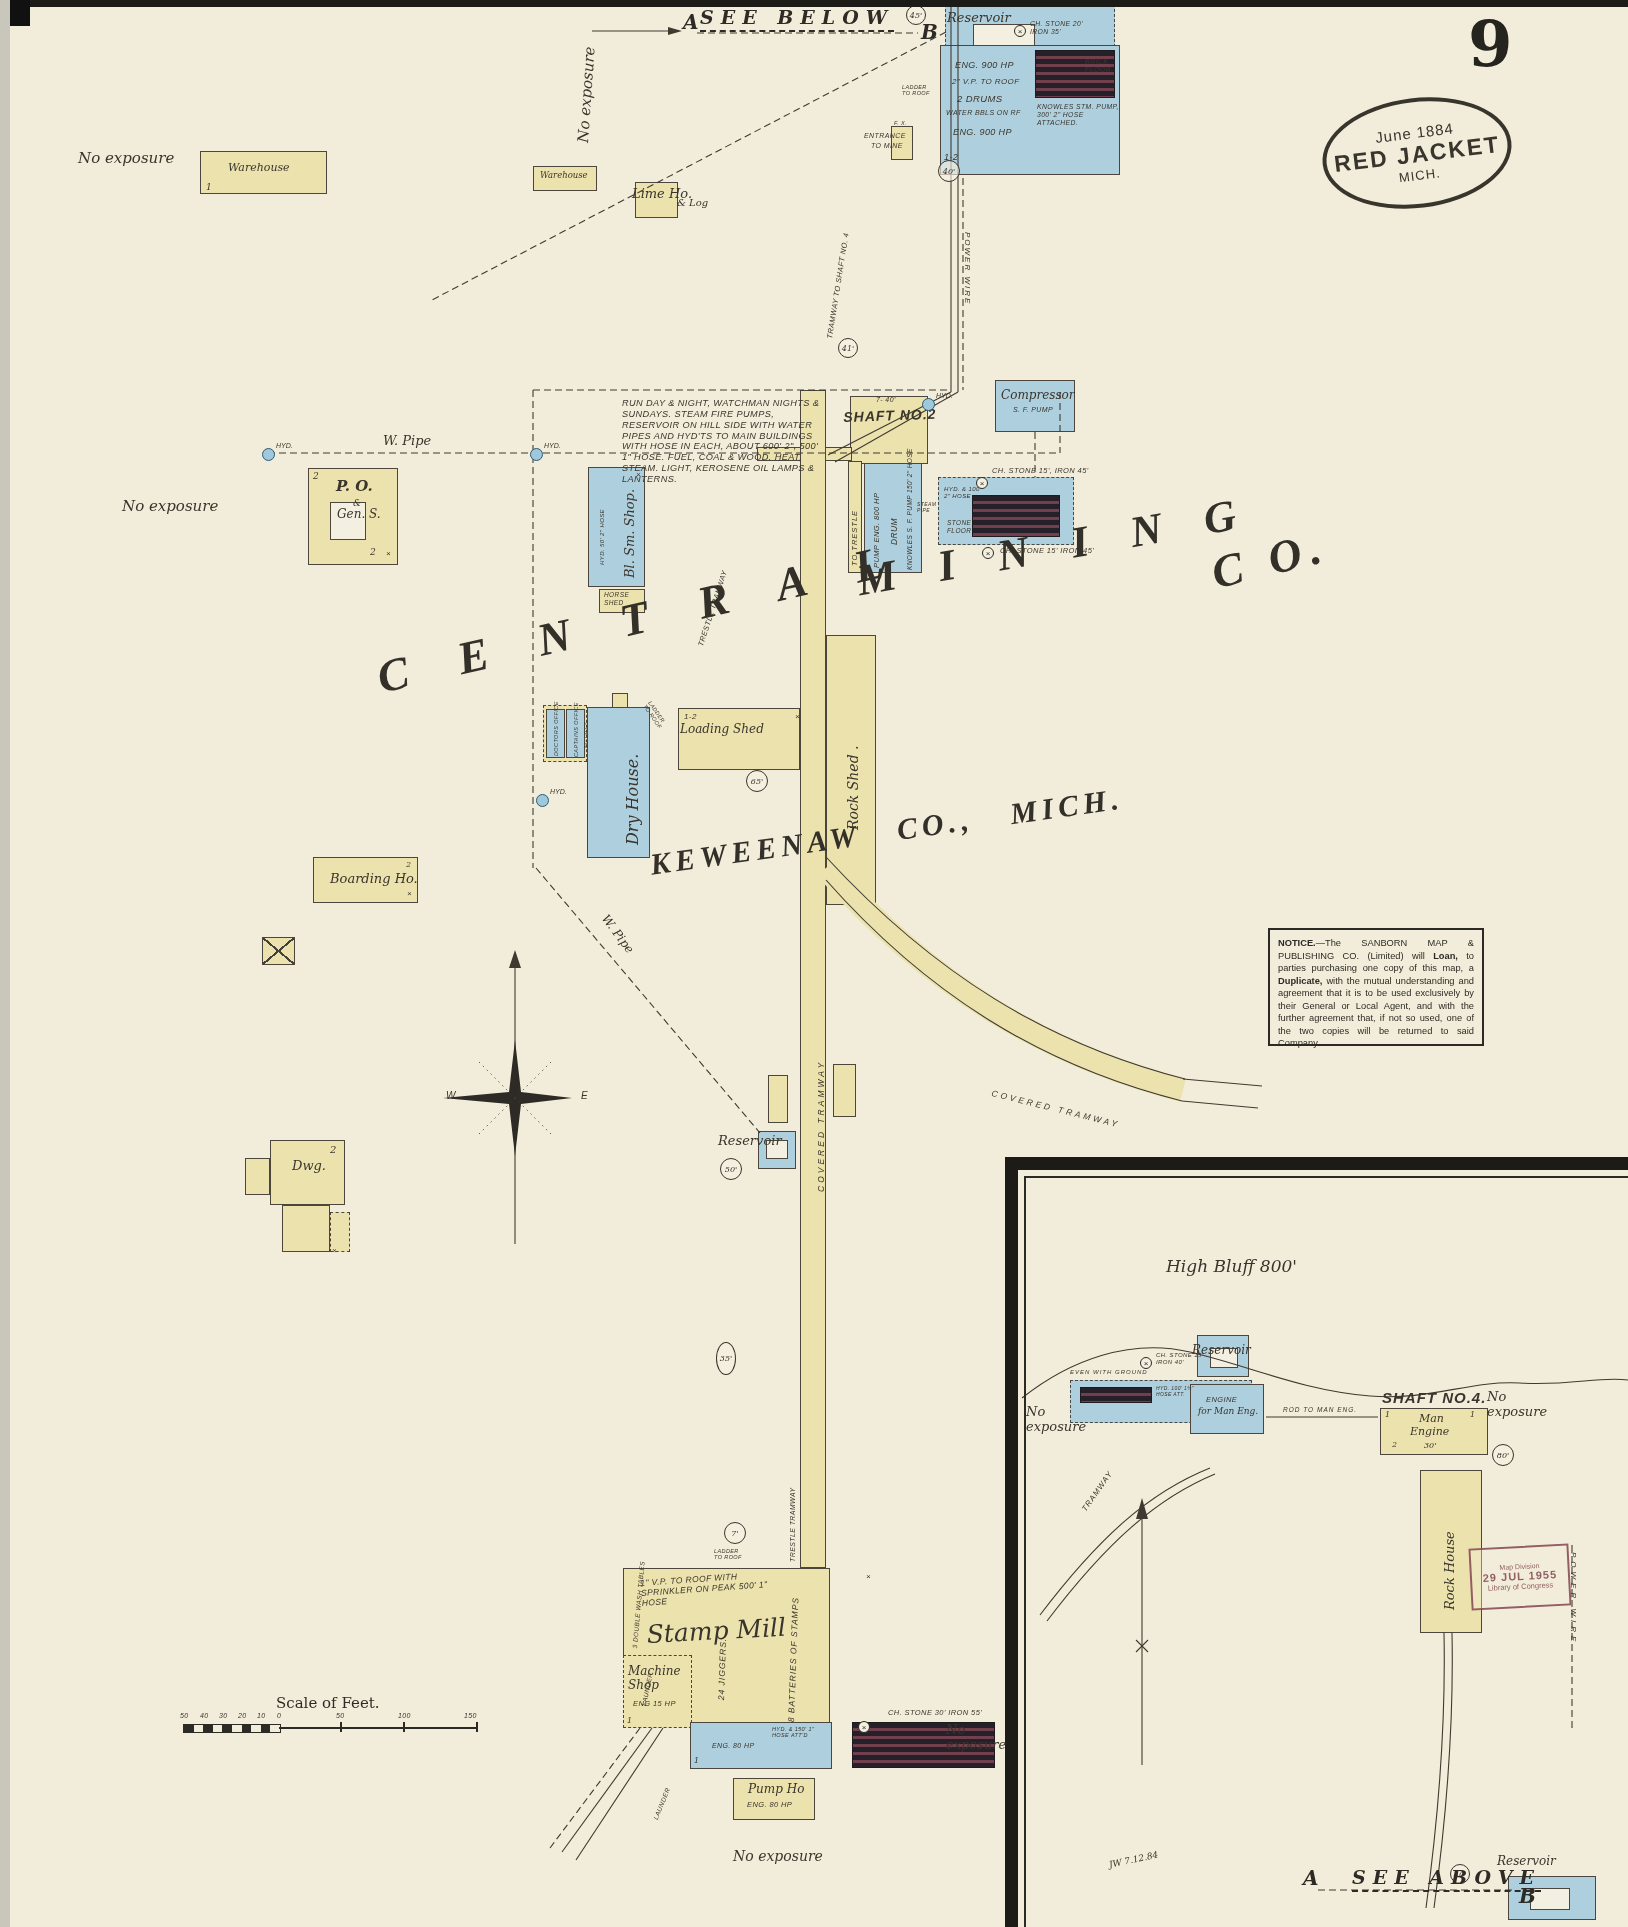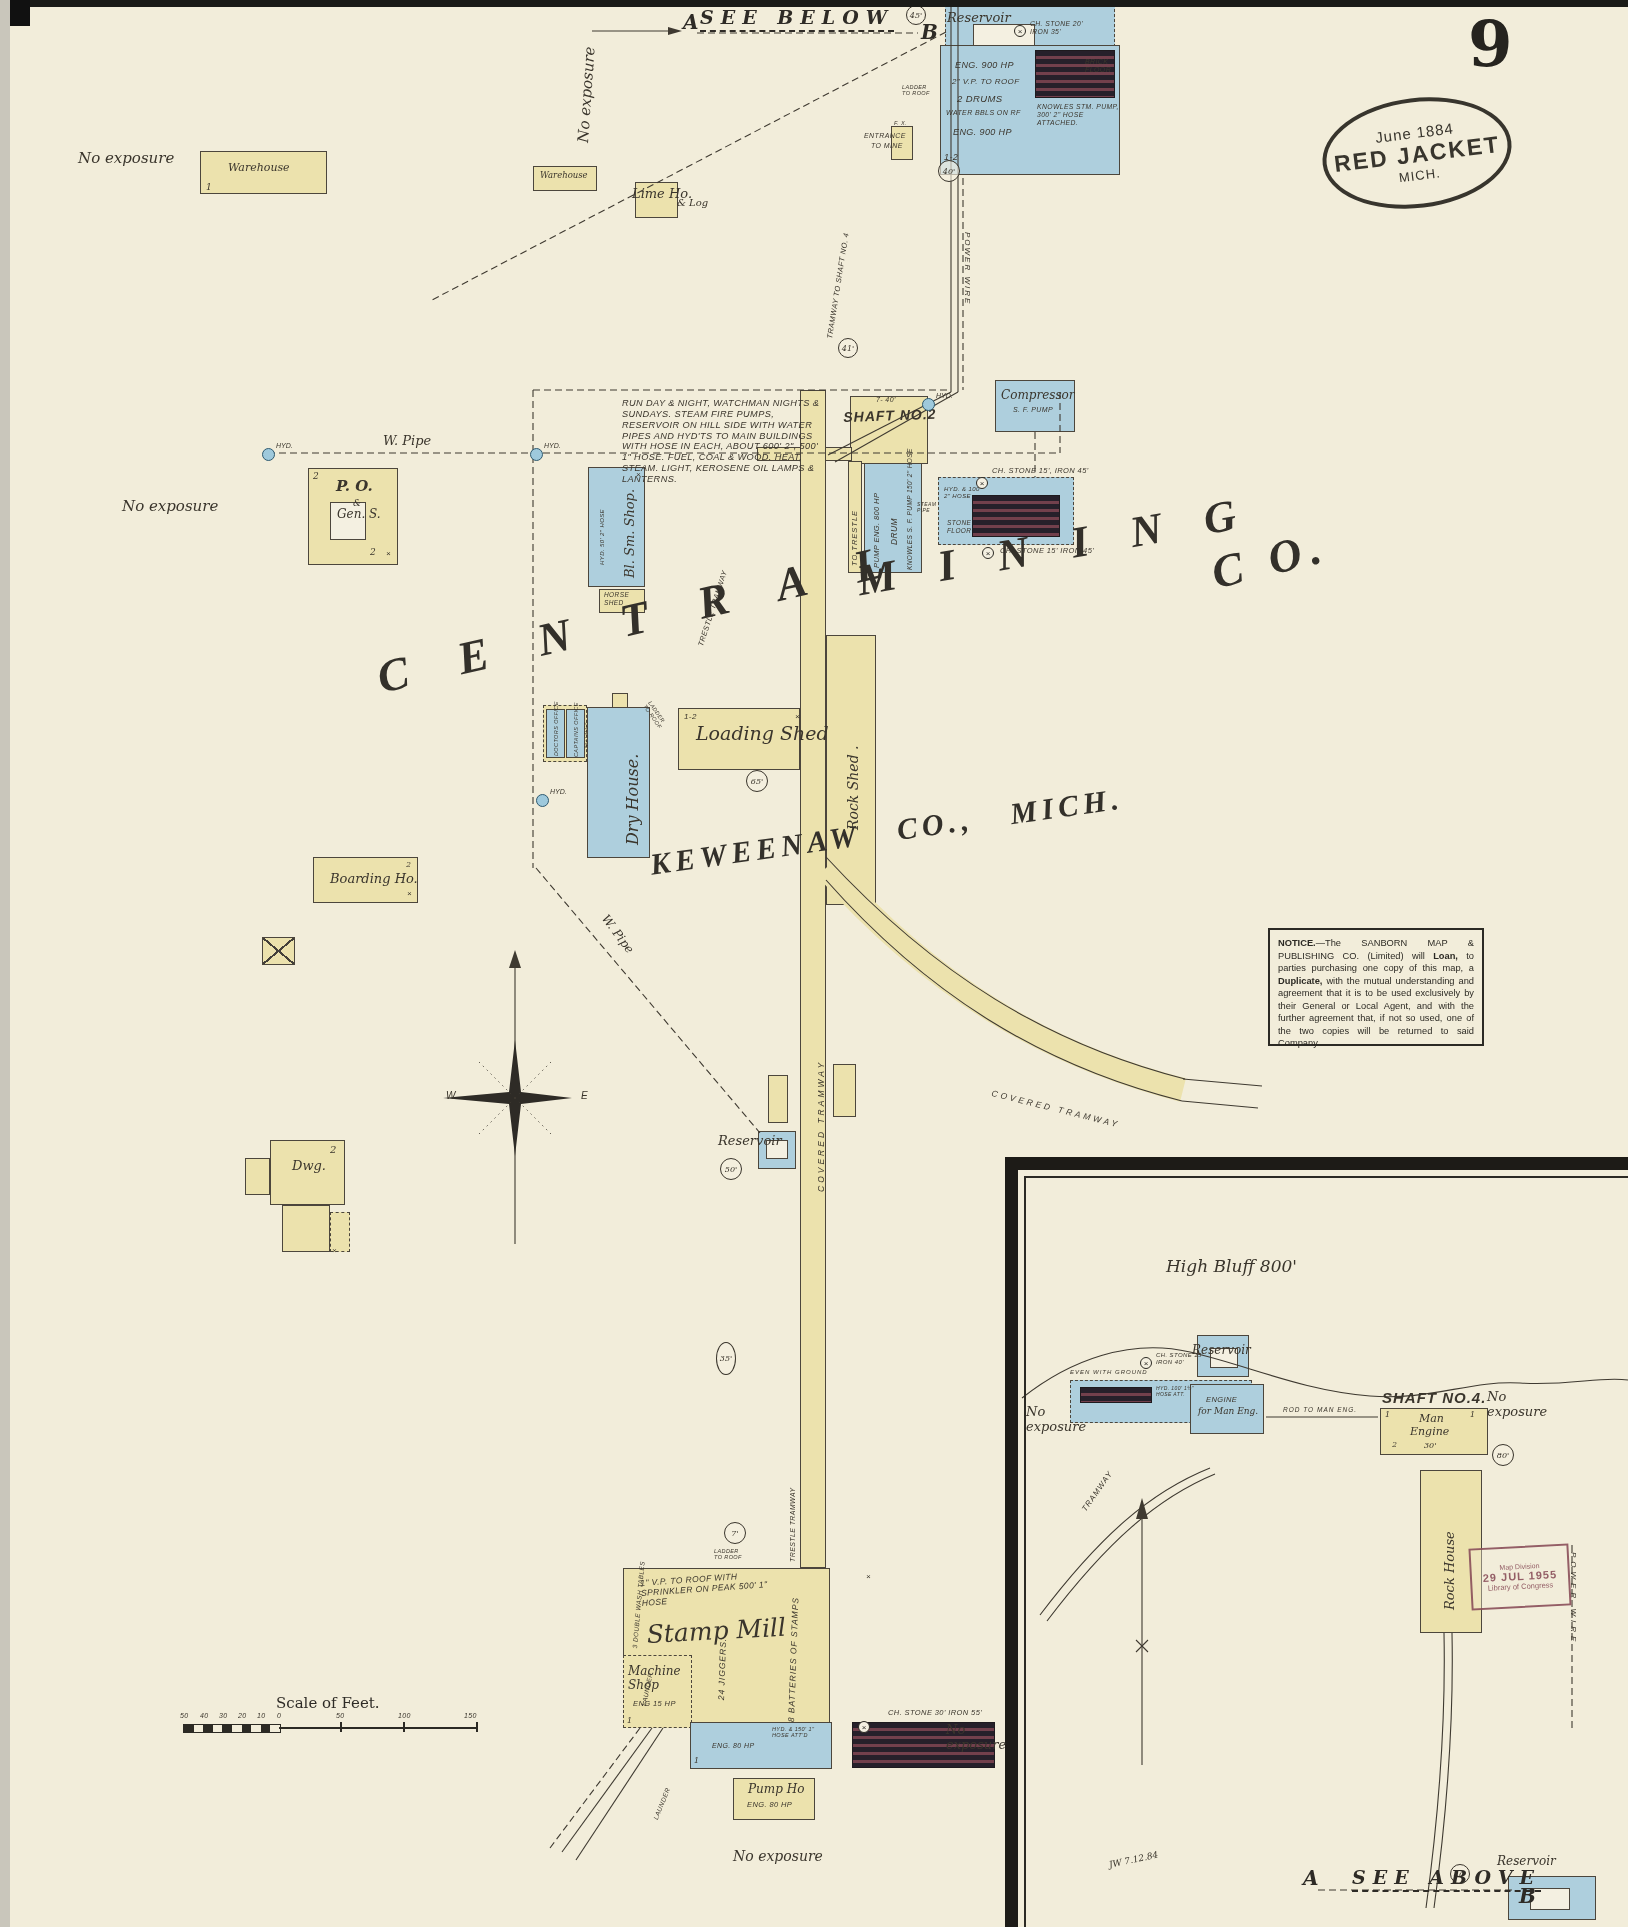--- a/index.html
+++ b/index.html
@@ -266,21 +266,21 @@
     <div class="ann c" style="left: 851px; top: 566px; font-size: 7.5px; transform: rotate(-90deg); letter-spacing: 1px;">TO TRESTLE</div>
     <div class="ann s" style="left: 622px; top: 578px; font-size: 13px; transform: rotate(-90deg);">Bl. Sm. Shop.</div>
     <div class="ann c" style="left: 599px; top: 565px; font-size: 6px; transform: rotate(-90deg);">HYD. 50' 2" HOSE</div>
     <div class="ann c" style="left: 604px; top: 591px; font-size: 6.5px; width: 38px; white-space: normal;">HORSE SHED</div>
     <div class="ann s" style="left: 624px; top: 845px; font-size: 16px; transform: rotate(-90deg);">Dry House.</div>
     <div class="ann c" style="left: 553px; top: 756px; font-size: 5.5px; transform: rotate(-90deg);">DOCTORS OFFICE</div>
     <div class="ann c" style="left: 573px; top: 757px; font-size: 5.5px; transform: rotate(-90deg);">CAPTAINS OFFICE</div>
     <div class="ann c" style="left: 584px; top: 748px; font-size: 4.8px; transform: rotate(-90deg);">NO OP'GS.</div>
     <div class="ann c" style="left: 652px; top: 700px; font-size: 5.5px; width: 30px; white-space: normal; transform: rotate(55deg);">LADDER TO ROOF</div>
     <div class="ann c" style="left: 684px; top: 712px; font-size: 8px;">1-2</div>
-    <div class="ann s" style="left: 696px; top: 722px; font-size: 19px;">Loading Shed</div>
+    <div class="ann s" style="left: 680px; top: 722px; font-size: 12px;">Loading Shed</div>
     <div class="ann s" style="left: 845px; top: 830px; font-size: 14px; transform: rotate(-90deg);">Rock Shed .</div>
     <div class="ann s" style="left: 610px; top: 912px; font-size: 12px; transform: rotate(53deg);">W. Pipe</div>
     <div class="ann s" style="left: 330px; top: 871px; font-size: 13px;">Boarding Ho.</div>
     <div class="ann s" style="left: 406px; top: 860px; font-size: 8px;">2</div>
     <div class="ann c" style="left: 407px; top: 889px; font-size: 8px;">×</div>
     <div class="ann s" style="left: 292px; top: 1158px; font-size: 13px;">Dwg.</div>
     <div class="ann s" style="left: 330px; top: 1144px; font-size: 10px;">2</div>
     <div class="ann c" style="left: 332px; top: 1246px; font-size: 8px;">×</div>
     <div class="ann c" style="left: 446px; top: 1090px; font-size: 10px;">W</div>
     <div class="ann c" style="left: 581px; top: 1090px; font-size: 10px;">E</div>

